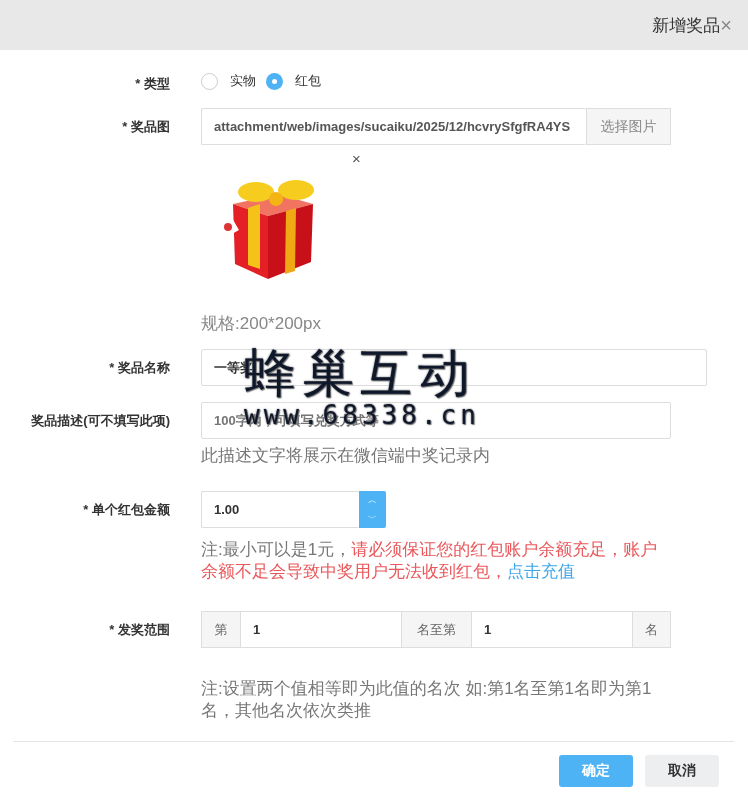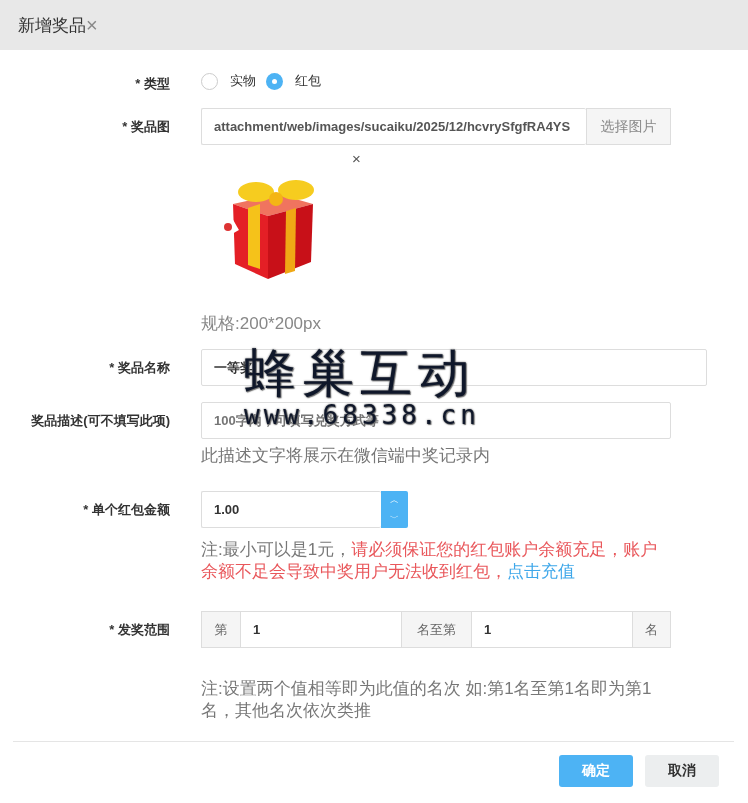--- a/index.html
+++ b/index.html
@@ -1,17 +1,17 @@
 <!DOCTYPE html>
 <html><head>
 <meta charset="utf-8">
 <style>
 * { box-sizing: border-box; margin: 0; padding: 0; }
 body { width: 748px; height: 803px; background: #fff; font-family: "Liberation Sans", "DejaVu Sans", sans-serif; font-size: 13px; color: #333; position: relative; overflow: hidden; }
-.header { height: 50px; background: #e8e8e8; display: flex; align-items: center; justify-content: flex-start; padding: 0 16px 0 18px; }
+.header { height: 50px; background: #e8e8e8; display: flex; align-items: center; justify-content: flex-end; padding: 0 16px 0 18px; }
 .title { font-size: 17px; color: #333; }
 .close { font-size: 20px; color: #888; cursor: pointer; }
 .row { position: absolute; left: 0; width: 748px; }
 .label { position: absolute; right: 578px; font-weight: bold; font-size: 13px; color: #333; white-space: nowrap; }
 .ctrl { position: absolute; left: 201px; }
 .input { height: 37px; border: 1px solid #ddd; border-radius: 2px; padding: 0 12px; display: flex; align-items: center; font-size: 13px; background: #fff; font-weight: bold; }
 .help { color: #777; font-size: 17px; line-height: 22px; }
 .radio { display: inline-flex; align-items: center; margin-right: 10px; }
 .rc { width: 17px; height: 17px; border-radius: 50%; border: 1px solid #ccc; margin-right: 12px; display: inline-block; }
 .rc.on { border: none; background: #4db3f4; position: relative; }
@@ -72,21 +72,21 @@
 </div>
 
 <div class="row" style="top:402px;">
   <span class="label" style="top:10px;">奖品描述(可不填写此项)</span>
   <input class="ctrl input" style="width: 470px; color: rgb(170, 170, 170); font-family: inherit;" placeholder="100字内，可填写兑奖方式等">
   <div class="help ctrl" style="top:43px;">此描述文字将展示在微信端中奖记录内</div>
 </div>
 
 <div class="row" style="top:491px;">
   <span class="label" style="top:10px;">* 单个红包金额</span>
-  <div class="ctrl" style="display:flex;width:207px;">
+  <div class="ctrl" style="display:flex;width:185px;">
     <div class="input" style="flex:1;border-right:none;">1.00</div>
     <div style="width:27px;height:37px;background:#4db3f4;border-radius:0 2px 2px 0;color:#fff;display:flex;flex-direction:column;align-items:center;justify-content:space-around;font-size:9px;">
       <span>︿</span>
       <span>﹀</span>
     </div>
   </div>
   <div class="help ctrl" style="top:48px;width:470px;">
     <span>注:最小可以是1元，</span><span style="color:#e9575b;">请必须保证您的红包账户余额充足，账户余额不足会导致中奖用户无法收到红包，</span><span style="color:#3ea7ea;cursor:pointer;margin-top:42px;">点击充值</span>
   </div>
 </div>

